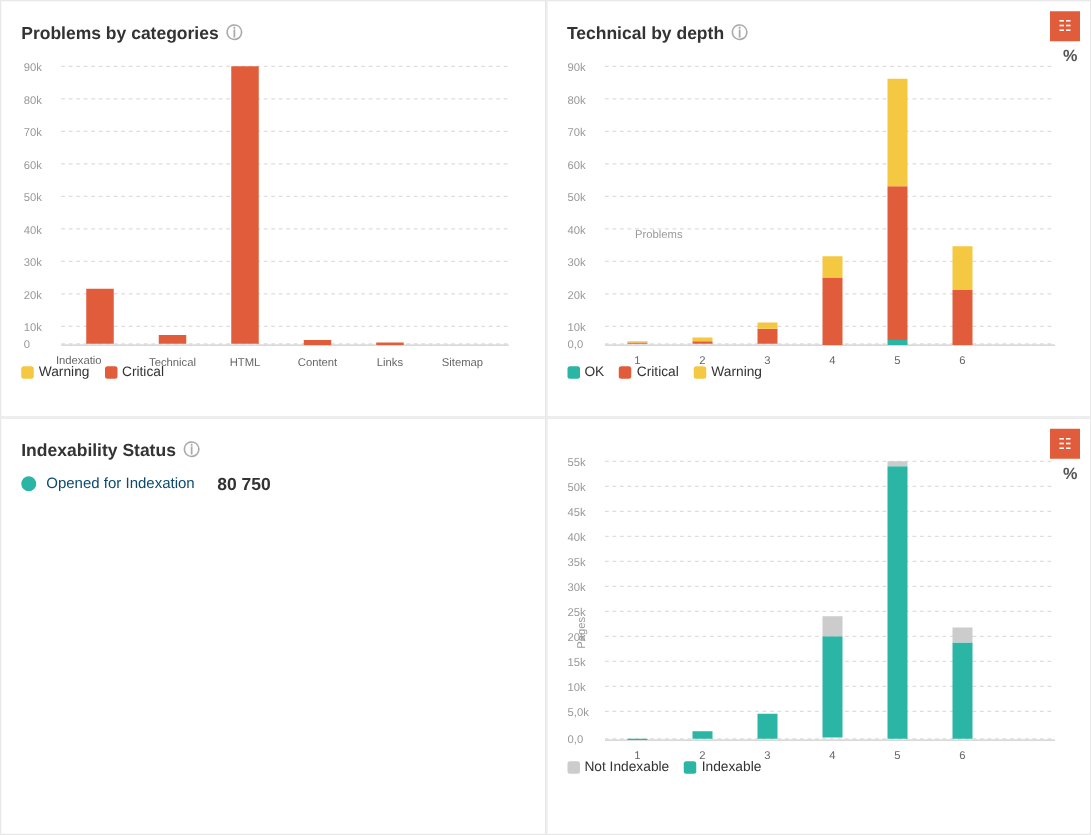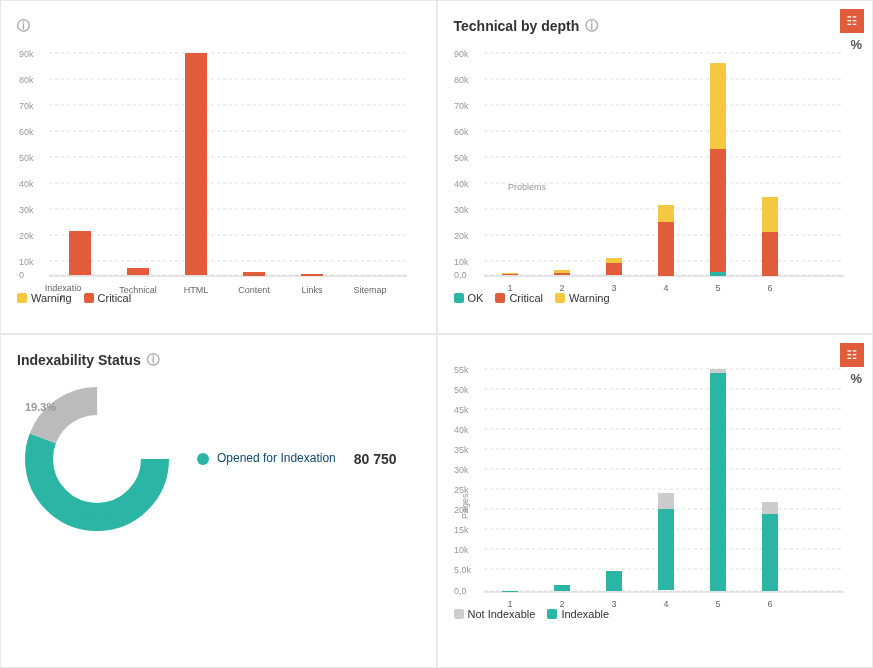--- a/index.html
+++ b/index.html
@@ -29,20 +29,21 @@
     .axis-label-x { font-size: 9px; fill: #666; }
     .grid-line { stroke: #ddd; stroke-dasharray: 3,3; stroke-width: 1; }
   </style>
 </head>
 <body>
 
 <div class="dashboard">
 
   <div class="panel">
     <div class="panel-title">
+      <span>Problems by categories</span>
       <span class="info-icon">ⓘ</span>
     </div>
     <div class="bar-chart-container">
       <svg class="bar-chart-svg" width="390" height="240">
 
         <text class="axis-label-y" x="2" y="14">90k</text>
         <text class="axis-label-y" x="2" y="40">80k</text>
         <text class="axis-label-y" x="2" y="66">70k</text>
         <text class="axis-label-y" x="2" y="92">60k</text>
         <text class="axis-label-y" x="2" y="118">50k</text>
@@ -172,31 +173,20 @@
       </div>
     </div>
   </div>
 
   <div class="panel">
     <div class="panel-title">
       <span>Indexability Status</span>
       <span class="info-icon">ⓘ</span>
     </div>
     <div class="donut-section">
-      <div class="donut-wrapper">
-        <svg width="160" height="160" viewBox="0 0 160 160">
-
-          <circle cx="80" cy="80" r="58" fill="none" stroke="#2ab5a5" stroke-width="28" stroke-dasharray="294 364" stroke-dashoffset="91"></circle>
-          <circle cx="80" cy="80" r="58" fill="none" stroke="#bbb" stroke-width="28" stroke-dasharray="70 364" stroke-dashoffset="-203"></circle>
-        </svg>
-        
-        <div style="position:absolute;bottom:18px;left:50%;transform:translateX(-50%);font-size:11px;font-weight:bold;color:#2ab5a5;">80.7%</div>
-        
-        <div style="position:absolute;top:22px;left:8px;font-size:11px;font-weight:bold;color:#999;">19.3%</div>
-      </div>
       <div class="legend-table">
         <div class="legend-row">
           <div class="legend-row-dot" style="background:#2ab5a5;"></div>
           <div style="display:flex;flex-direction:column;">
             <span class="legend-row-text">Opened for Indexation</span>
           </div>
           <span class="legend-row-value">80 750</span>
         </div>
       </div>
     </div>

